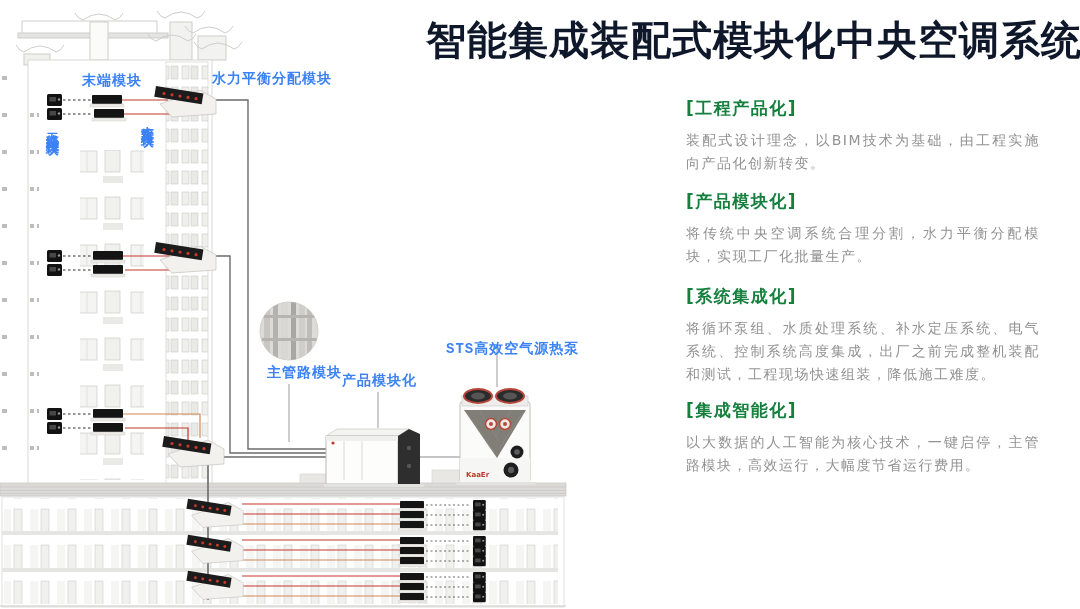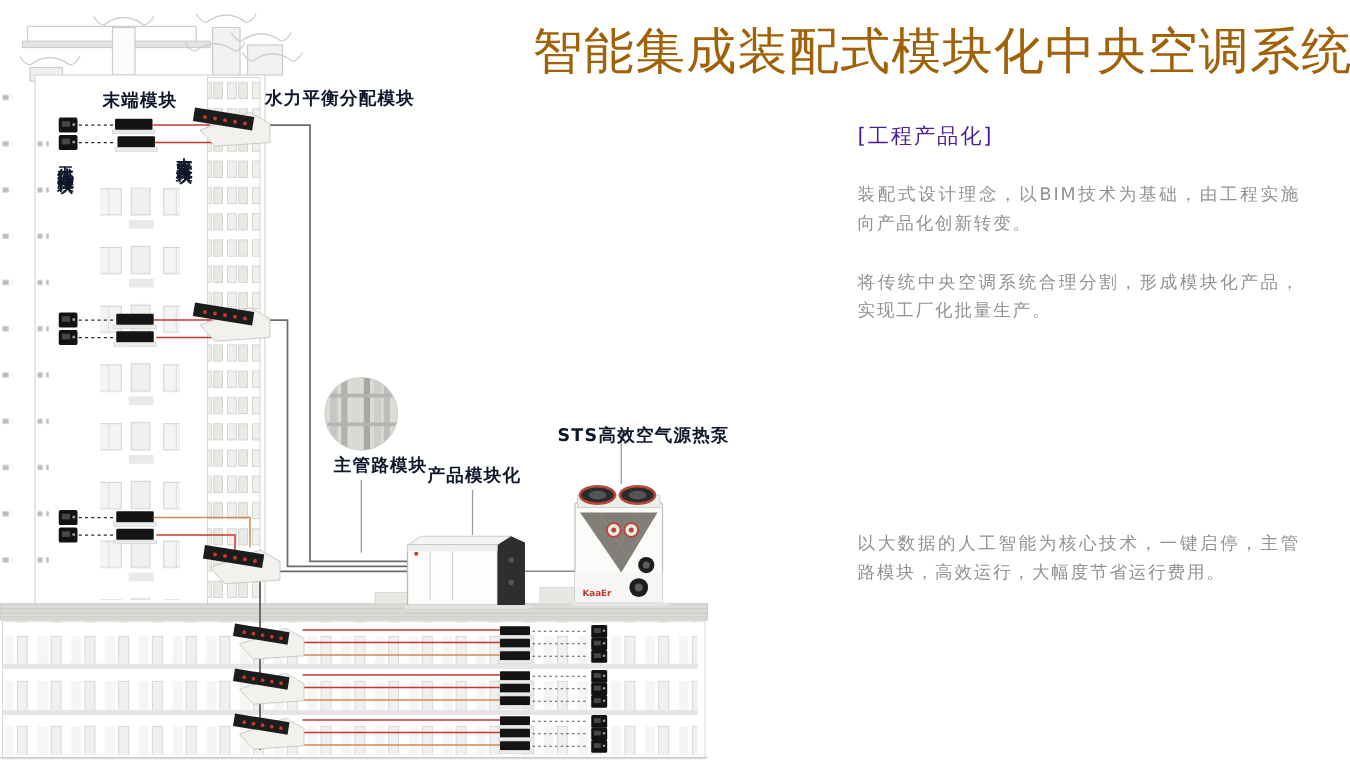--- a/index.html
+++ b/index.html
@@ -1,26 +1,26 @@
 <!DOCTYPE html>
 <html><head>
 <meta charset="utf-8">
 <style>
   html,body{margin:0;padding:0;background:#ffffff;}
   .stage{position:relative;width:1080px;height:609px;background:#ffffff;overflow:hidden;
          font-family:"DejaVu Sans",sans-serif;}
-  .title{position:absolute;left:426px;top:13px;width:650px;font-size:40px;font-weight:400;
-         color:#a16207;letter-spacing:1px;white-space:nowrap;text-align:right;}
+  .title{position:absolute;left:426px;top:13px;width:650px;font-size:40px;font-weight:700;
+         color:#0f172a;letter-spacing:1px;white-space:nowrap;text-align:right;}
   .panel{position:absolute;left:0;top:0;width:1080px;height:609px;pointer-events:none;}
   .sec{position:absolute;left:686px;width:360px;}
-  .sec-h{margin:0;font-size:17px;font-weight:normal;color:#4c1d95;letter-spacing:1.5px;}
-  .sec-b{margin:25px 0 0 0;font-size:14px;color:#929292;letter-spacing:1.5px;line-height:23px;
+  .sec-h{margin:0;font-size:17px;font-weight:bold;color:#15803d;letter-spacing:1.5px;}
+  .sec-b{margin:9px 0 0 0;font-size:14px;color:#929292;letter-spacing:1.5px;line-height:23px;
          text-align:justify;width:354px;}
-  .lbl{position:absolute;font-size:14px;font-weight:bold;color:#0f172a;letter-spacing:1px;
-       white-space:nowrap;}
+  .lbl{position:absolute;font-size:14px;font-weight:bold;color:#3b82f6;letter-spacing:1px;
+       white-space:nowrap;font-family:Liberation Mono, monospace;}
   .lbl-v{writing-mode:vertical-rl;text-orientation:upright;font-size:13px;letter-spacing:2px;}
   svg{position:absolute;left:0;top:0;}
 </style>
 </head>
 <body>
 
 <div class="stage">
 
   <svg width="680" height="609" viewBox="0 0 680 609">
     <defs>
@@ -256,20 +256,26 @@
   <div class="lbl" style="left:446px;top:340px">STS高效空气源热泵</div>
 
   <div class="title">智能集成装配式模块化中央空调系统</div>
 
   <div class="panel">
     <section class="sec" style="top:97px">
       <h3 class="sec-h">[工程产品化]</h3>
       <p class="sec-b">装配式设计理念，以BIM技术为基础，由工程实施向产品化创新转变。</p>
     </section>
     <section class="sec" style="top:190px">
-      <p class="sec-b">将传统中央空调系统合理分割，形成模块化产品，实现工厂化批量生产。</p>
+      <h3 class="sec-h">[产品模块化]</h3>
+      <p class="sec-b">将传统中央空调系统合理分割，水力平衡分配模块，实现工厂化批量生产。</p>
+    </section>
+    <section class="sec" style="top:285px">
+      <h3 class="sec-h">[系统集成化]</h3>
+      <p class="sec-b">将循环泵组、水质处理系统、补水定压系统、电气系统、控制系统高度集成，出厂之前完成整机装配和测试，工程现场快速组装，降低施工难度。</p>
     </section>
     <section class="sec" style="top:399px">
+      <h3 class="sec-h">[集成智能化]</h3>
       <p class="sec-b">以大数据的人工智能为核心技术，一键启停，主管路模块，高效运行，大幅度节省运行费用。</p>
     </section>
   </div>
 
 </div>
 
 </body></html>

